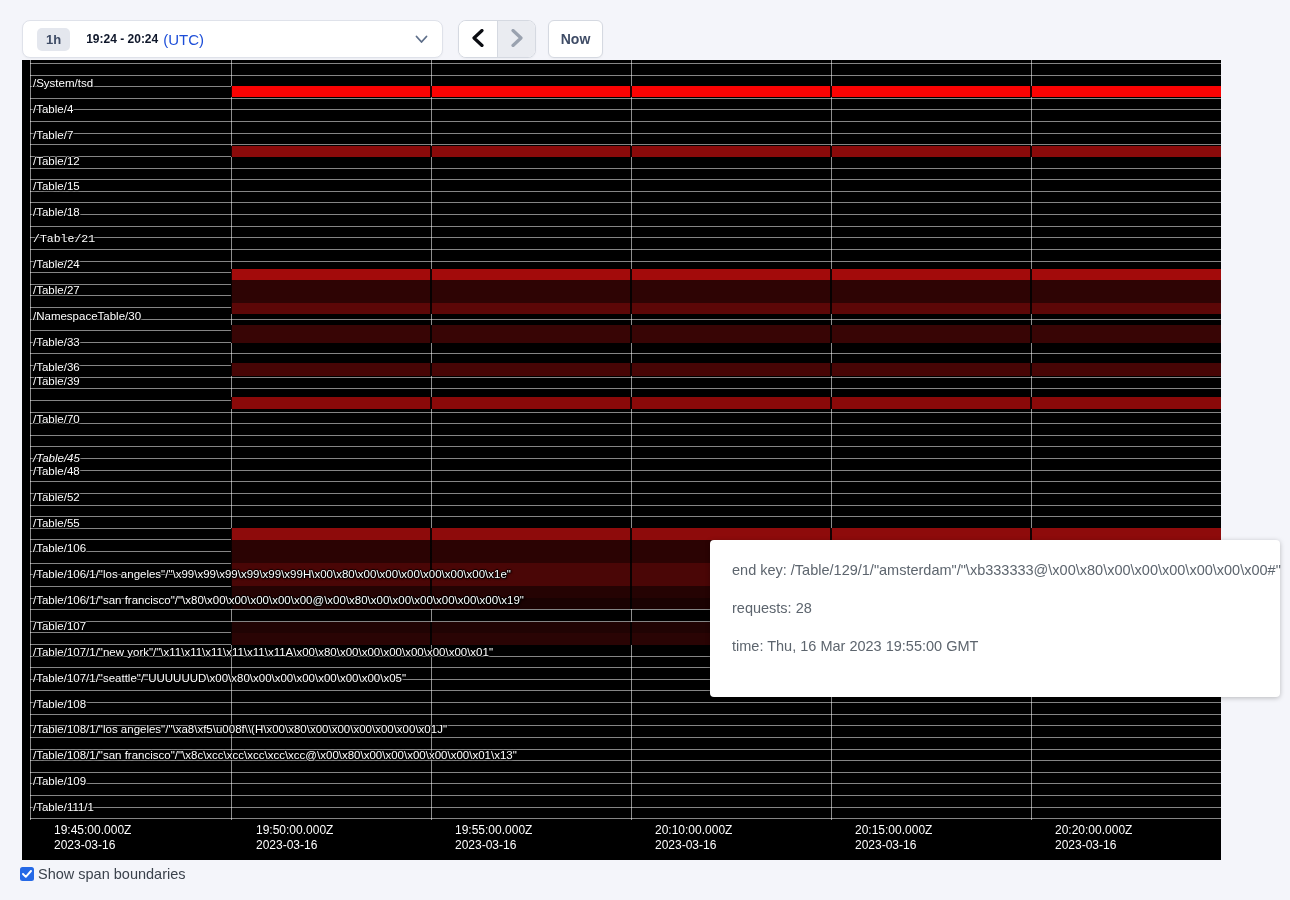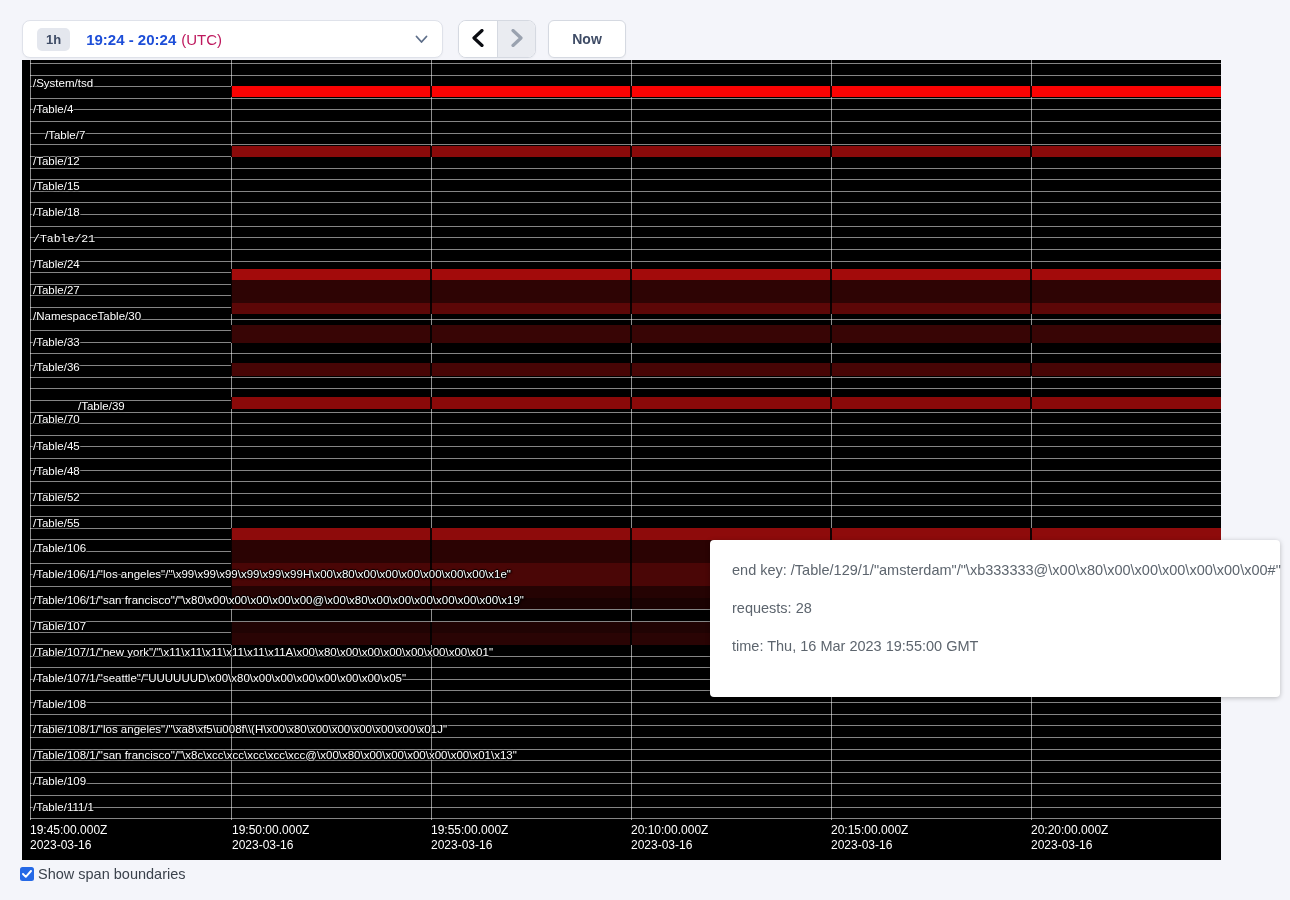--- a/index.html
+++ b/index.html
@@ -9,48 +9,48 @@
   
   .toolbar { position:absolute; left:22px; top:20px; height:38px; display:flex; align-items:stretch; }
   .time-select {
     width:421px; background:#fff; border:1px solid #dfe2ea; border-radius:8px;
     display:flex; align-items:center; padding:0 14px; cursor:pointer; box-shadow:0 1px 2px rgba(0,0,0,.04);
   }
   .duration-badge {
     background:#e4e7ee; color:#3f4c66; font-weight:700; font-size:13px;
     border-radius:5px; padding:4px 9px; margin-right:16px;
   }
-  .range-text { color:#1d4ed8; font-weight:700; font-size:15px; }
-  .tz-text { color:#be185d; font-size:15px; margin-left:5px; }
+  .range-text { color:#0f172a; font-weight:700; font-size:12px; }
+  .tz-text { color:#1d4ed8; font-size:15px; margin-left:5px; }
   .chev-down { margin-left:auto; display:flex; align-items:center; }
 
   .nav-group {
     margin-left:15px; display:flex; border:1px solid #d5d9e1; border-radius:8px; overflow:hidden;
     background:#fff; box-shadow:0 1px 2px rgba(0,0,0,.04);
   }
   .nav-btn { width:38px; display:flex; align-items:center; justify-content:center; border:none; background:#fff; cursor:pointer; }
   .nav-btn.disabled { background:#eaecf1; cursor:default; border-left:1px solid #d5d9e1; }
 
   .now-btn {
-    margin-left:12px; width:78px; background:#fff; border:1px solid #d5d9e1; border-radius:6px;
+    margin-left:12px; width:55px; background:#fff; border:1px solid #d5d9e1; border-radius:6px;
     color:#3f4c66; font-weight:700; font-size:14px; font-family:"Liberation Sans",sans-serif;
     cursor:pointer; box-shadow:0 1px 2px rgba(0,0,0,.04);
   }
 
   
   .hm { position:absolute; left:22px; top:60px; width:1199px; height:800px; background:#000; }
   .spanlines { position:absolute; left:8px; top:3px; width:1191px; height:757px;
     background:repeating-linear-gradient(to bottom, rgba(255,255,255,.52) 0 1px, transparent 1px 11.62px); }
   .vline { position:absolute; top:0; width:1px; height:760px; background:rgba(255,255,255,.55); }
   .band { position:absolute; left:209px; width:990px;
     background-image:repeating-linear-gradient(90deg, rgba(0,0,0,.85) 0 1px, transparent 1px 199px, rgba(0,0,0,.85) 199px 200px); }
   .rowlabel { position:absolute; left:11px; height:13px; color:#fff; font-size:11.5px; white-space:nowrap;
     text-shadow:1px 0 1px #000, -1px 0 1px #000, 0 1px 1px #000, 0 -1px 1px #000, 1px 1px 2px #000; }
   .tick { position:absolute; top:763px; color:#fff; font-size:12px; line-height:15px; white-space:nowrap;
-    text-shadow:1px 0 1px #000, -1px 0 1px #000, 0 1px 1px #000, 0 -1px 1px #000; }
+    text-shadow:1px 0 1px #000, -1px 0 1px #000, 0 1px 1px #000, 0 -1px 1px #000;margin-left:24px; }
 
   
   .tooltip {
     position:absolute; left:688px; top:480px; width:570px; height:157px; background:#fff;
     border-radius:4px; box-shadow:0 1px 5px rgba(0,0,0,.25); padding:10px 22px; z-index:5;
   }
   .tooltip p { color:#5d656e; font-size:14.5px; margin:12px 0 22px 0; white-space:nowrap; }
 
   
   .footer { position:absolute; left:20px; top:866px; display:flex; align-items:center; cursor:pointer; }
@@ -112,33 +112,33 @@
     <div class="band" style="top: 337px; height: 12px; background-color: rgb(138, 9, 9);"></div>
     <div class="band" style="top: 468px; height: 12px; background-color: rgb(142, 11, 11);"></div>
     <div class="band" style="top: 480px; height: 23px; background-color: rgb(43, 3, 3);"></div>
     <div class="band" style="top: 503px; height: 23px; background-color: rgb(74, 6, 6);"></div>
     <div class="band" style="top: 526px; height: 12px; background-color: rgb(37, 3, 3);"></div>
     <div class="band" style="top: 538px; height: 11px; background-color: rgb(26, 2, 2);"></div>
     <div class="band" style="top: 562px; height: 11px; background-color: rgb(32, 3, 3);"></div>
     <div class="band" style="top: 573px; height: 12px; background-color: rgb(42, 4, 4);"></div>
     <div class="rowlabel" style="top: 17px;">/System/tsd</div>
     <div class="rowlabel" style="top: 42.857px;">/Table/4</div>
-    <div class="rowlabel" style="top: 68.714px; margin-left: 12px;">/Table/7</div>
+    <div class="rowlabel" style="top: 68.714px;">/Table/7</div>
     <div class="rowlabel" style="top: 94.571px;">/Table/12</div>
     <div class="rowlabel" style="top: 120.428px;">/Table/15</div>
     <div class="rowlabel" style="top: 146.285px;">/Table/18</div>
     <div class="rowlabel" style="top: 172.142px; font-family: Liberation Mono, monospace;">/Table/21</div>
     <div class="rowlabel" style="top: 197.999px;">/Table/24</div>
     <div class="rowlabel" style="top: 223.856px;">/Table/27</div>
     <div class="rowlabel" style="top: 249.713px;">/NamespaceTable/30</div>
     <div class="rowlabel" style="top: 275.57px;">/Table/33</div>
     <div class="rowlabel" style="top: 301.427px;">/Table/36</div>
-    <div class="rowlabel" style="top: 340px; margin-left: 45px;">/Table/39</div>
+    <div class="rowlabel" style="top: 315px;">/Table/39</div>
     <div class="rowlabel" style="top: 353.141px;">/Table/70</div>
-    <div class="rowlabel" style="top: 380px;">/Table/45</div>
+    <div class="rowlabel" style="top: 392px; font-style: italic;">/Table/45</div>
     <div class="rowlabel" style="top: 404.855px;">/Table/48</div>
     <div class="rowlabel" style="top: 430.712px;">/Table/52</div>
     <div class="rowlabel" style="top: 456.569px;">/Table/55</div>
     <div class="rowlabel" style="top: 482.426px;">/Table/106</div>
     <div class="rowlabel" style="top: 508.283px;">/Table/106/1/"los angeles"/"\x99\x99\x99\x99\x99\x99H\x00\x80\x00\x00\x00\x00\x00\x00\x1e"</div>
     <div class="rowlabel" style="top: 534.14px;">/Table/106/1/"san francisco"/"\x80\x00\x00\x00\x00\x00@\x00\x80\x00\x00\x00\x00\x00\x00\x19"</div>
     <div class="rowlabel" style="top: 559.997px;">/Table/107</div>
     <div class="rowlabel" style="top: 585.854px;">/Table/107/1/"new york"/"\x11\x11\x11\x11\x11\x11A\x00\x80\x00\x00\x00\x00\x00\x00\x01"</div>
     <div class="rowlabel" style="top: 611.711px;">/Table/107/1/"seattle"/"UUUUUUD\x00\x80\x00\x00\x00\x00\x00\x00\x05"</div>
     <div class="rowlabel" style="top: 637.568px;">/Table/108</div>

